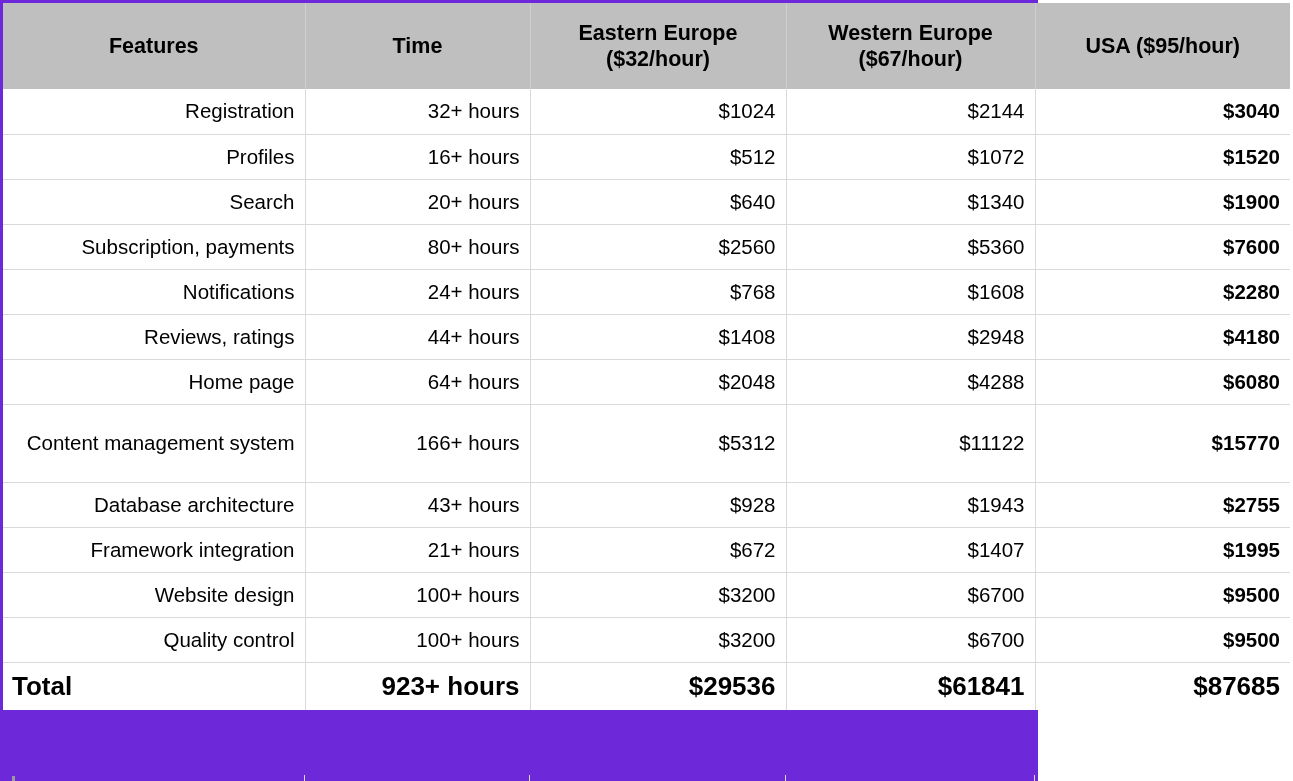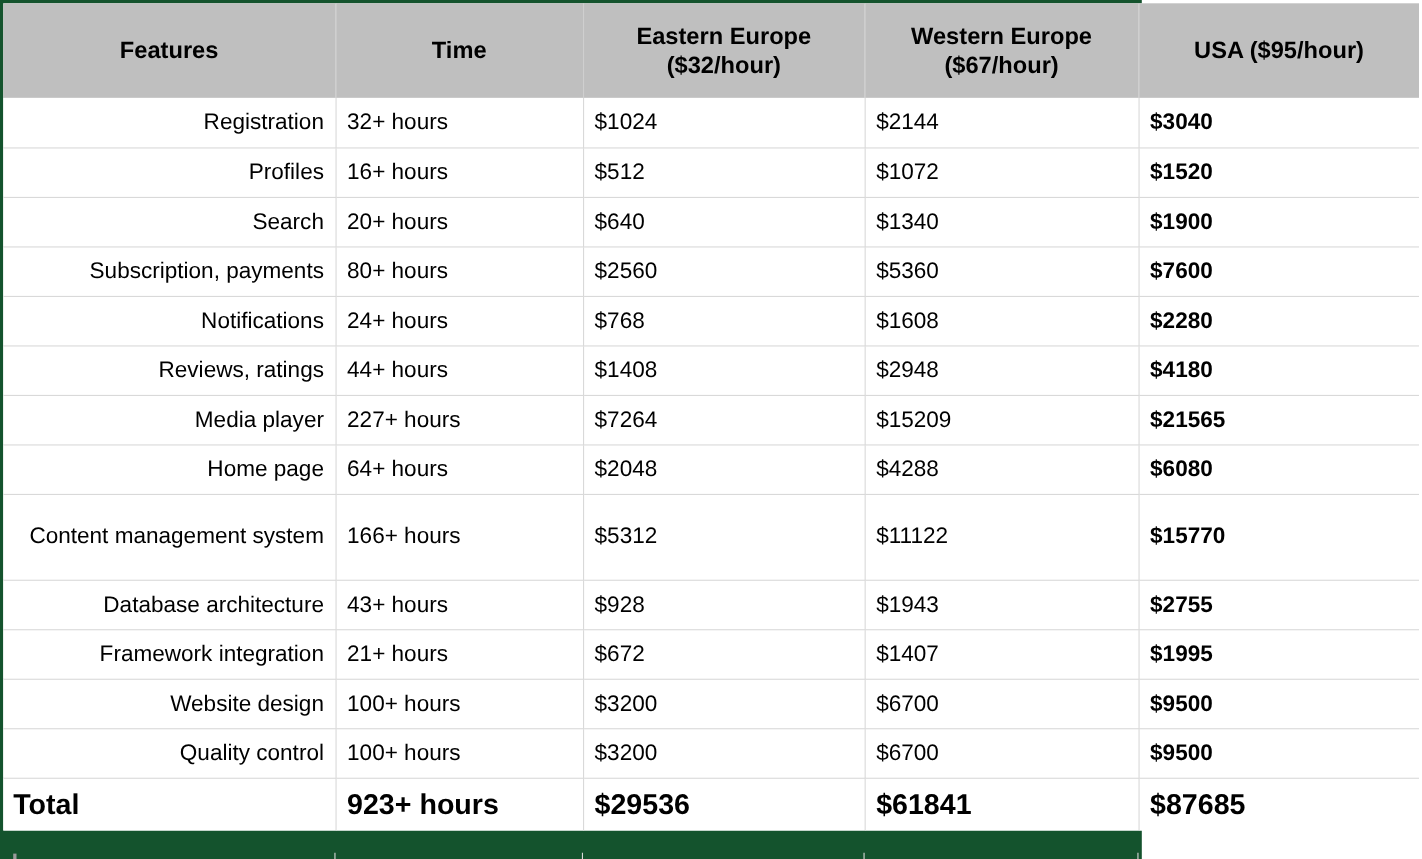--- a/index.html
+++ b/index.html
@@ -10,21 +10,21 @@
   body {
     width: 1293px;
     height: 781px;
     overflow: hidden;
     font-family: "Liberation Sans", sans-serif;
   }
   .sheet {
     width: 1038px;
     height: 781px;
     position: relative;
-    background: #14532d;
+    background: #6d28d9;
     box-sizing: border-box;
     padding-left: 3px;
     padding-top: 3px;
   }
   table.cost-table {
     border-collapse: collapse;
     table-layout: fixed;
     width: 1287px;
     background: #ffffff;
   }
@@ -61,21 +61,21 @@
     box-sizing: border-box;
     background: #ffffff;
   }
   tbody td:last-child { border-right: none; font-weight: bold; }
 
   td.feature-cell {
     text-align: right;
     padding-left: 9px;
   }
   td.num-cell {
-    text-align: left;
+    text-align: right;
   }
 
   tbody tr.tall-row td { height: 78px; }
 
   tbody tr.total-row td {
     font-weight: bold;
     font-size: 26px;
     height: 48px;
     border-bottom: none;
   }
@@ -176,27 +176,20 @@
       </tr>
 
       <tr>
         <td class="feature-cell">Reviews, ratings</td>
         <td class="num-cell">44+ hours</td>
         <td class="num-cell">$1408</td>
         <td class="num-cell">$2948</td>
         <td class="num-cell">$4180</td>
       </tr>
 
-      <tr>
-        <td class="feature-cell">Media player</td>
-        <td class="num-cell">227+ hours</td>
-        <td class="num-cell">$7264</td>
-        <td class="num-cell">$15209</td>
-        <td class="num-cell">$21565</td>
-      </tr>
 
       <tr>
         <td class="feature-cell">Home page</td>
         <td class="num-cell">64+ hours</td>
         <td class="num-cell">$2048</td>
         <td class="num-cell">$4288</td>
         <td class="num-cell">$6080</td>
       </tr>
 
       <tr class="tall-row">

